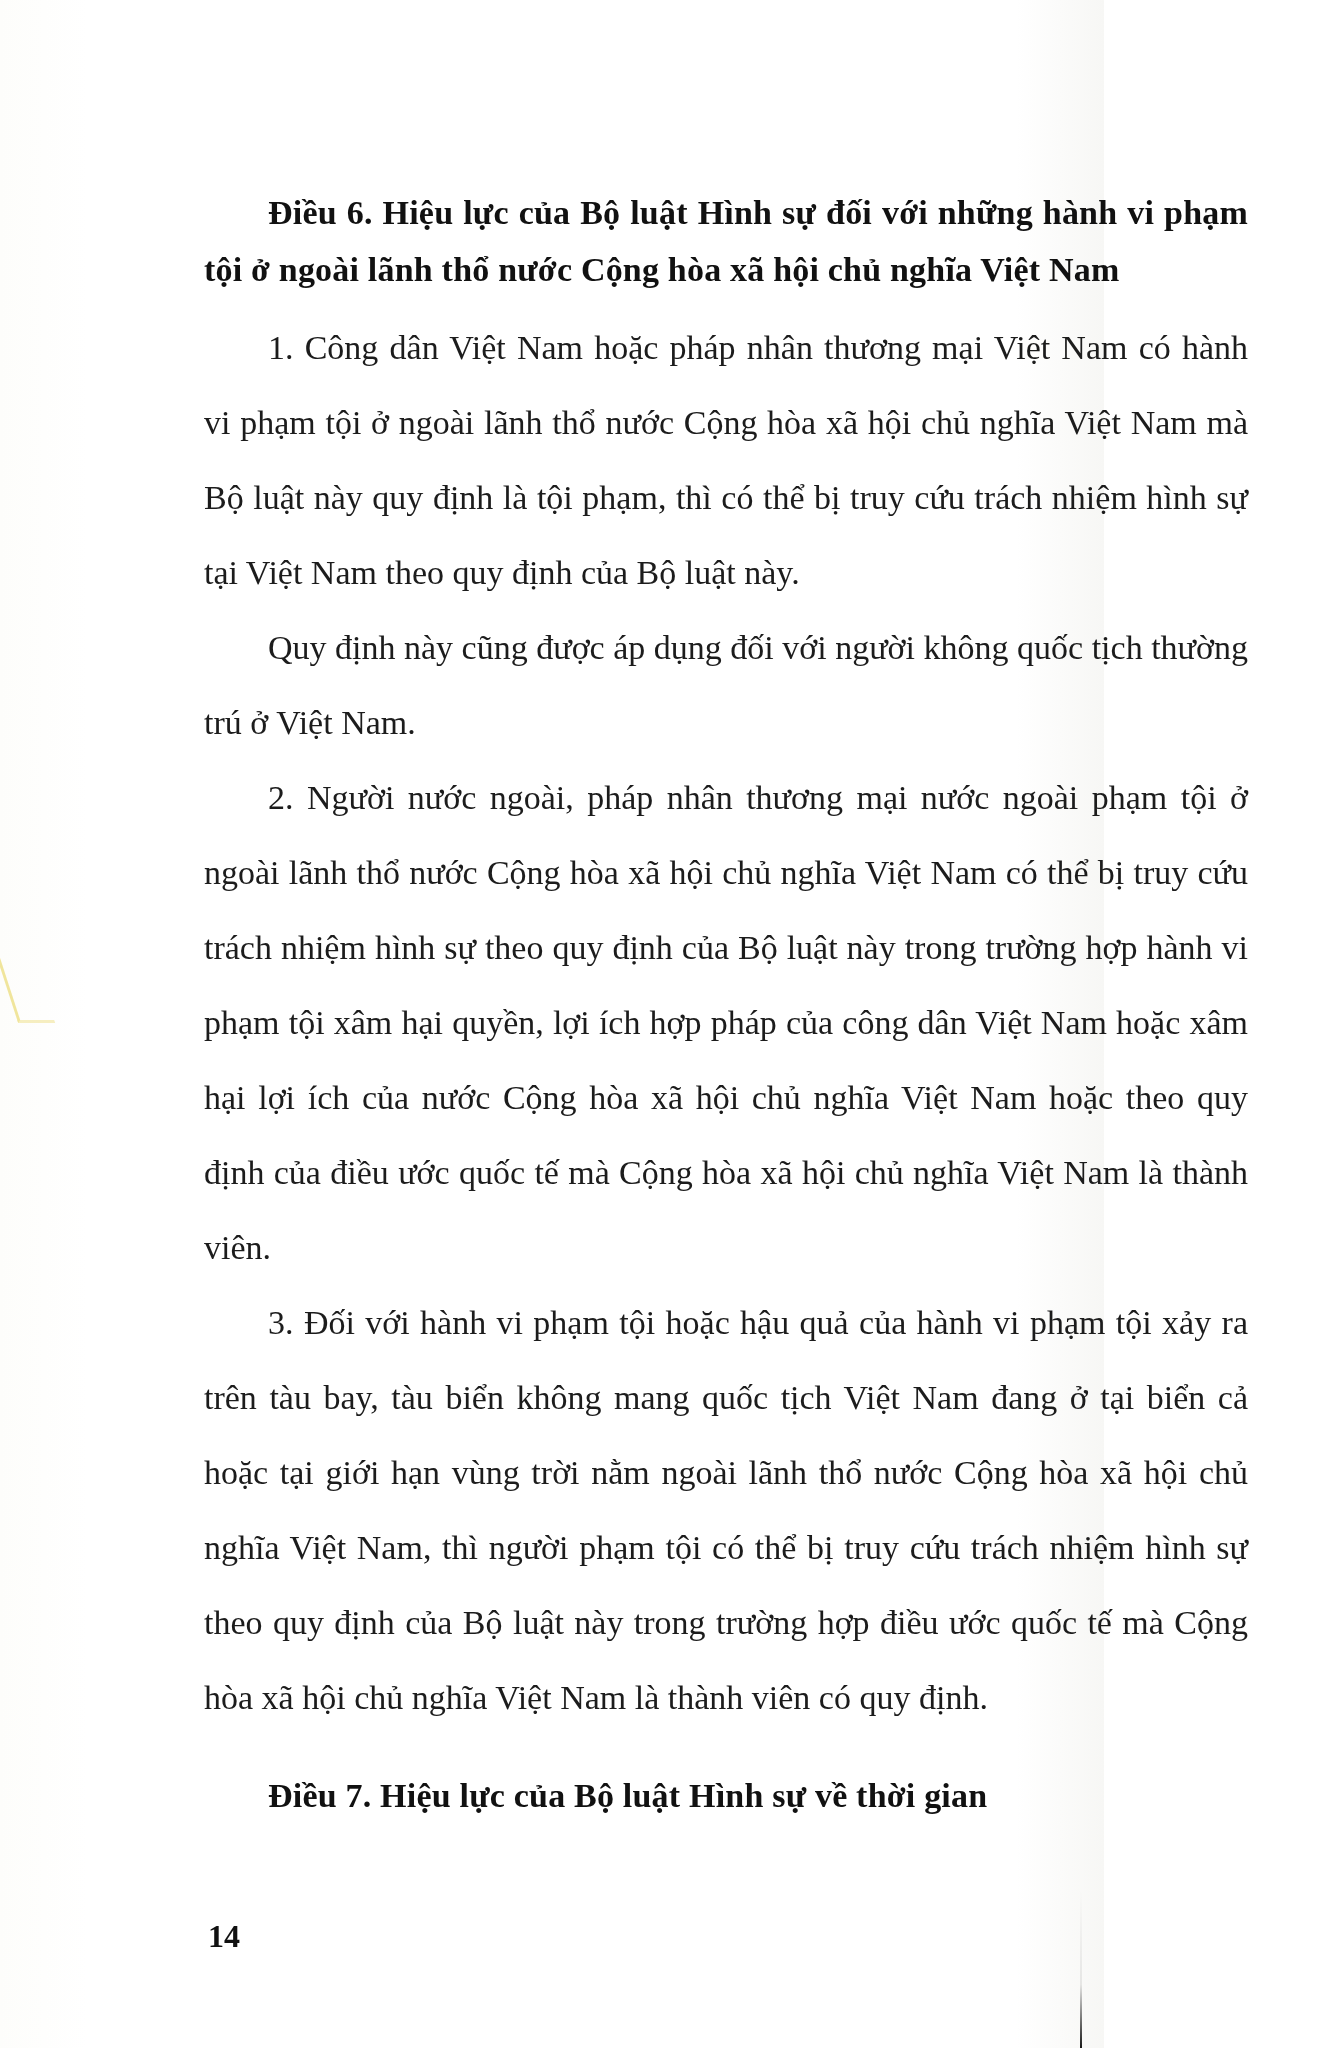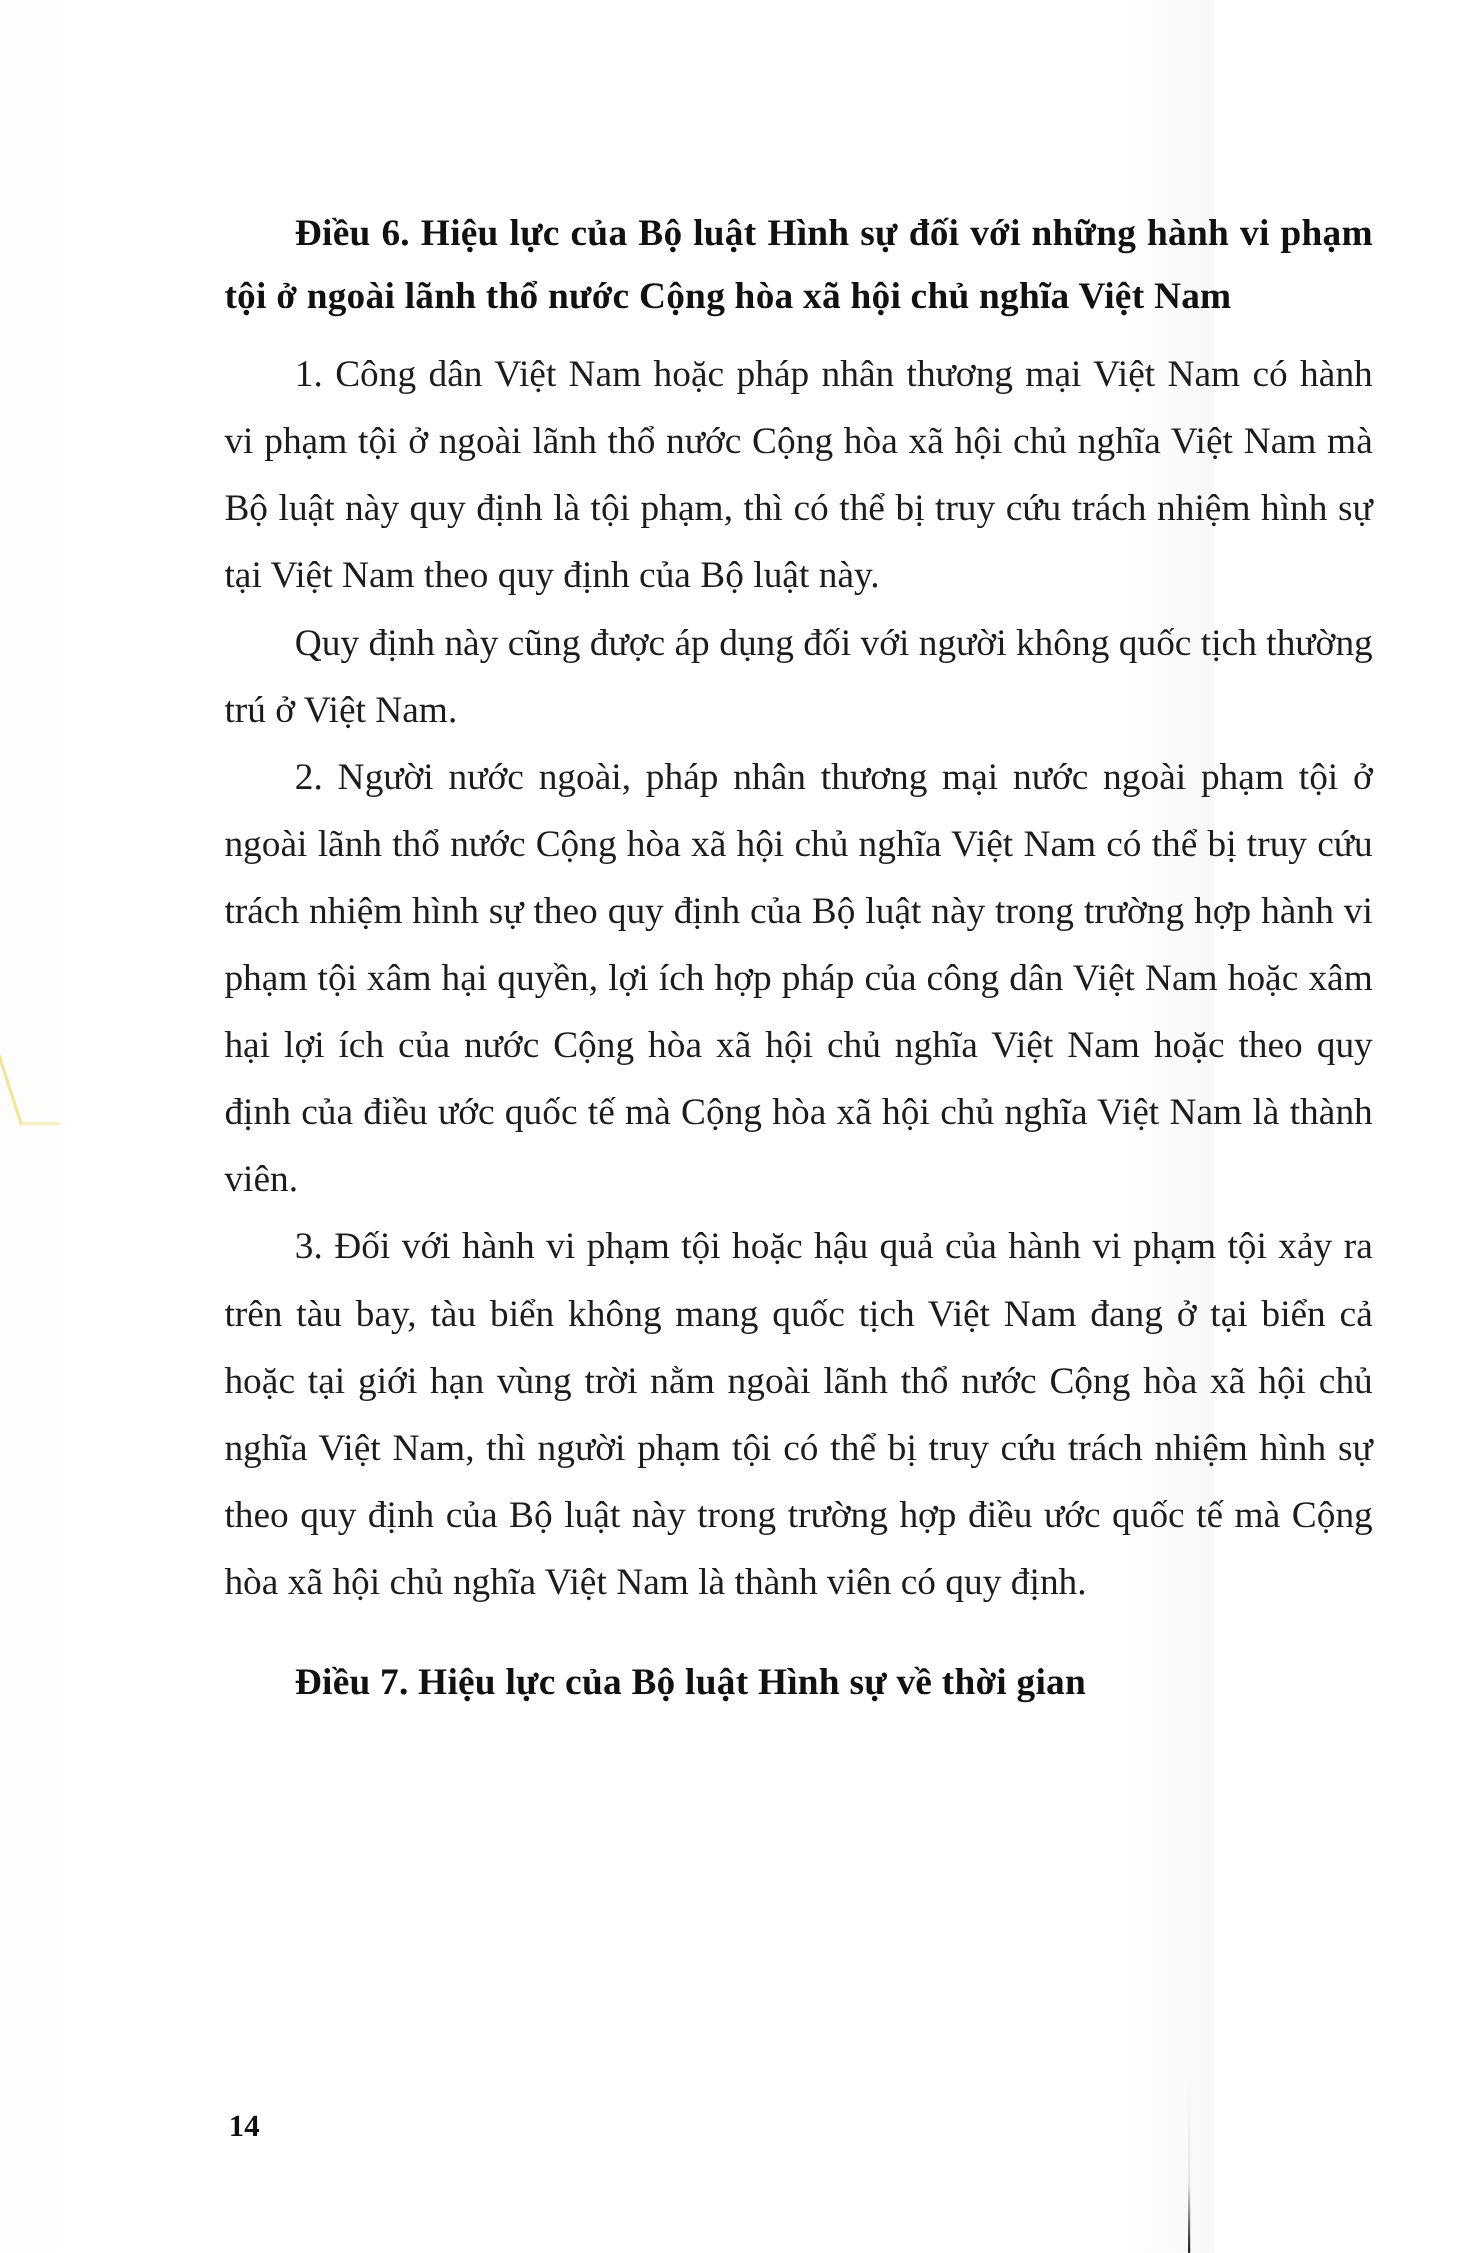--- a/index.html
+++ b/index.html
@@ -38,36 +38,36 @@
       letter-spacing: 0.2px;
     }
     .heading.indent { text-indent: 64px; }
     .heading.article7 {
       margin-top: 32px;
       text-indent: 64px;
       white-space: nowrap;
     }
     .para {
       font-size: 34px;
-      line-height: 61px;
+      line-height: 75px;
       text-align: justify;
       text-indent: 64px;
       margin: 0;
       color: #1c1c1c;
     }
     .para.first { margin-top: 12px; }
     .para.last-line {
       margin-top: 8px;
       white-space: nowrap;
     }
     .page-number {
       position: absolute;
       left: 208px;
       top: 1918px;
-      font-size: 28px;
+      font-size: 32px;
       font-weight: bold;
       color: #111;
       text-align: right;
     }
     .scan-mark-left {
       position: absolute;
       left: 6px;
       top: 948px;
       width: 34px;
       height: 72px;

